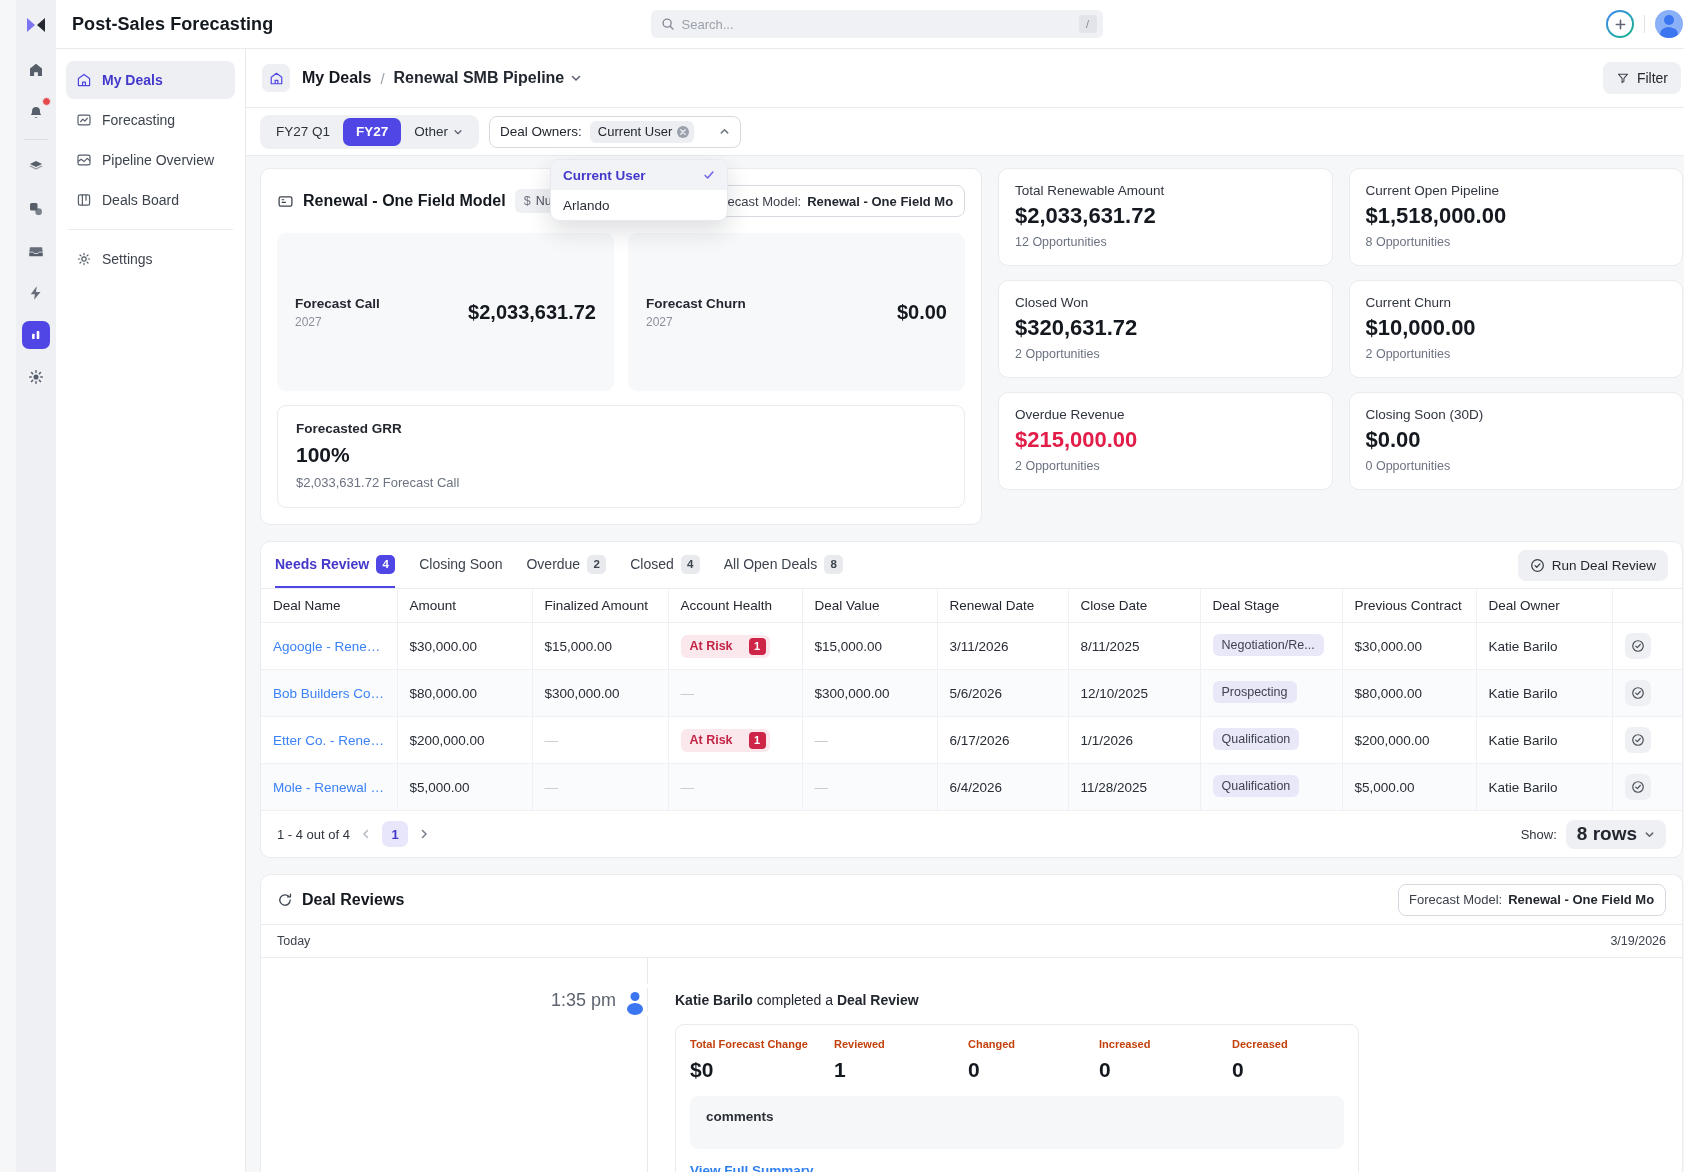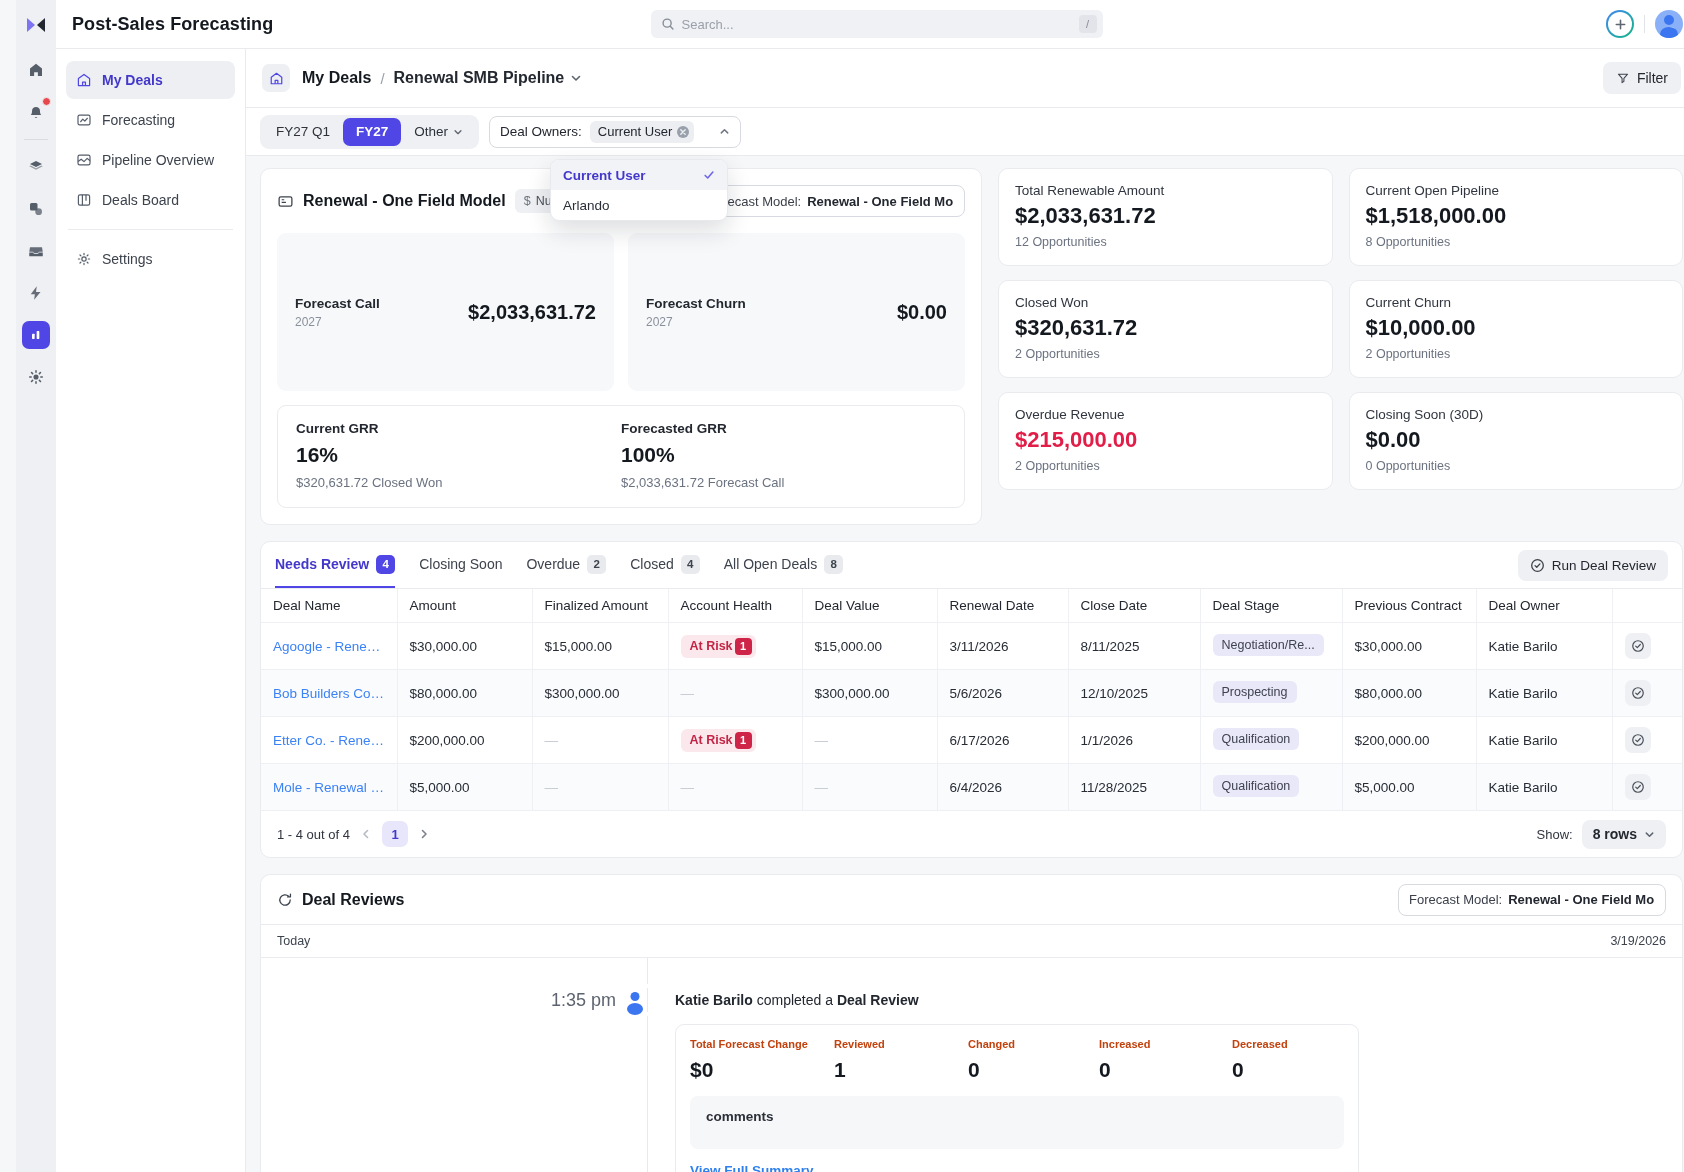--- a/index.html
+++ b/index.html
@@ -108,34 +108,34 @@
   .badge.primary { background:#4f46e5; color:#fff; }
   .run-btn { margin-left:auto; height:31px; background:#eff0f3; border-radius:8px; display:flex; align-items:center; gap:7px; padding:0 12px; font-size:13.5px; font-weight:500; color:#23272f; }
   table { width:100%; border-collapse:collapse; table-layout:fixed; }
   th { text-align:left; font-size:13.5px; font-weight:500; color:#23272f; padding:9px 12px; border-right:1px solid #eef0f4; }
   th:last-child { border-right:0; }
   td { font-size:13.5px; color:#272c35; padding:10px 12px; border-right:1px solid #eef0f4; border-top:1px solid #eef0f4; height:41px; }
   td:last-child { border-right:0; }
   tbody tr:nth-child(even) { background:#fafbfd; }
   .deal-link { color:#3b82f6; text-decoration:underline; text-decoration-color:rgba(59,130,246,.45); text-underline-offset:3px; overflow:hidden; white-space:nowrap; text-overflow:ellipsis; display:block; }
   .dash { color:#c3c7cf; }
-  .risk-pill { display:inline-flex; align-items:center; gap:2px; background:#fbe8ec; border-radius:6px; padding:3px 4px 3px 9px; }
+  .risk-pill { display:inline-flex; align-items:center; gap:16px; background:#fbe8ec; border-radius:6px; padding:3px 4px 3px 9px; }
   .risk-txt { font-size:12.5px; font-weight:600; color:#c32546; }
   .risk-count { width:17px; height:17px; border-radius:4px; background:#ce2447; color:#fff; font-size:11px; font-weight:700; display:flex; align-items:center; justify-content:center; }
   .stage-chip { display:inline-block; background:#e9e8f8; border-radius:6px; padding:4px 9px; font-size:12.5px; color:#3f4250; max-width:100%; overflow:hidden; white-space:nowrap; text-overflow:ellipsis; }
   .row-action { width:26px; height:26px; border-radius:7px; background:#eff0f3; display:flex; align-items:center; justify-content:center; color:#4a505a; }
 
   .pagi { height:47px; border-top:1px solid #eef0f4; display:flex; align-items:center; padding:0 16px; gap:10px; }
   .pagi-range { font-size:13px; color:#30353f; }
   .pg-chev { color:#b7bbc3; display:flex; }
   .pg-chev.on { color:#7c828d; }
   .pg-num { width:26px; height:26px; border-radius:7px; background:#e7e6fb; color:#4338ca; font-size:13px; font-weight:600; display:flex; align-items:center; justify-content:center; }
   .pagi-right { margin-left:auto; display:flex; align-items:center; gap:9px; }
   .show-label { font-size:13px; color:#30353f; }
-  .rows-btn { height:29px; background:#eff0f3; border-radius:8px; display:flex; align-items:center; gap:7px; padding:0 11px; font-size:14px; font-weight:700; color:#23272f; }
+  .rows-btn { height:29px; background:#eff0f3; border-radius:8px; display:flex; align-items:center; gap:7px; padding:0 11px; font-size:19px; font-weight:700; color:#23272f; }
 
   
   .reviews-card { margin-top:16px; min-height:372px; border-bottom:0; border-bottom-left-radius:0; border-bottom-right-radius:0; }
   .rev-head { height:50px; display:flex; align-items:center; padding:0 16px; border-bottom:1px solid #e9ebef; }
   .rev-title { display:flex; align-items:center; gap:9px; font-size:16px; font-weight:700; color:#14181f; }
   .rev-title svg { color:#3d434d; }
   .rev-head .model-select { margin-left:auto; }
   .day-row { height:33px; display:flex; align-items:center; justify-content:space-between; padding:0 16px; border-bottom:1px solid #e9ebef; font-size:12.5px; color:#3d434d; }
   .timeline { position:relative; padding:30px 0 40px; }
   .timeline::before { content:""; position:absolute; left:386px; top:0; bottom:-40px; width:1px; background:#e7e9ee; }
@@ -387,25 +387,20 @@
                 </div>
                 <div class="metric">
                   <div>
                     <div class="metric-label">Forecast Churn</div>
                     <div class="metric-sub">2027</div>
                   </div>
                   <div class="metric-val">$0.00</div>
                 </div>
               </div>
               <div class="grr-panel">
-                <div>
-                  <div class="grr-label">Current GRR</div>
-                  <div class="grr-val">16%</div>
-                  <div class="grr-sub">$320,631.72 Closed Won</div>
-                </div>
                 <div>
                   <div class="grr-label">Forecasted GRR</div>
                   <div class="grr-val">100%</div>
                   <div class="grr-sub">$2,033,631.72 Forecast Call</div>
                 </div>
               </div>
             </section>
 
             <div class="stats-grid">
               <div class="card stat-card">

